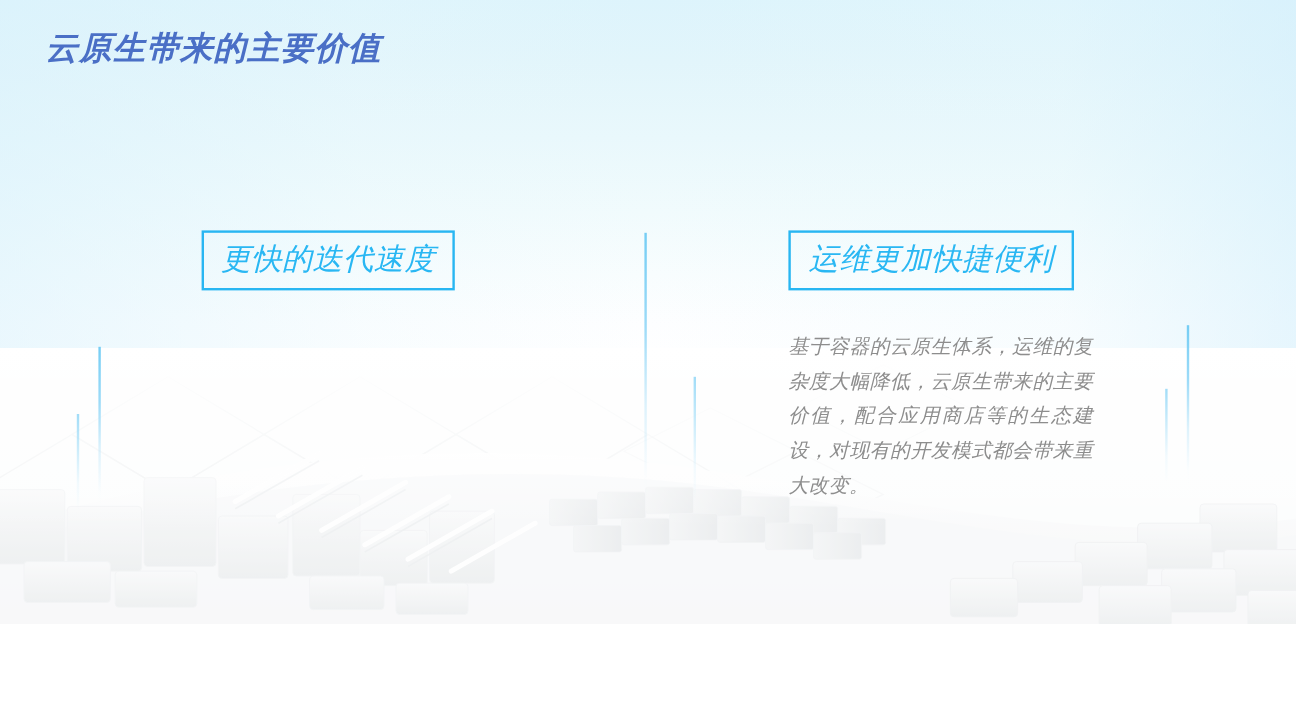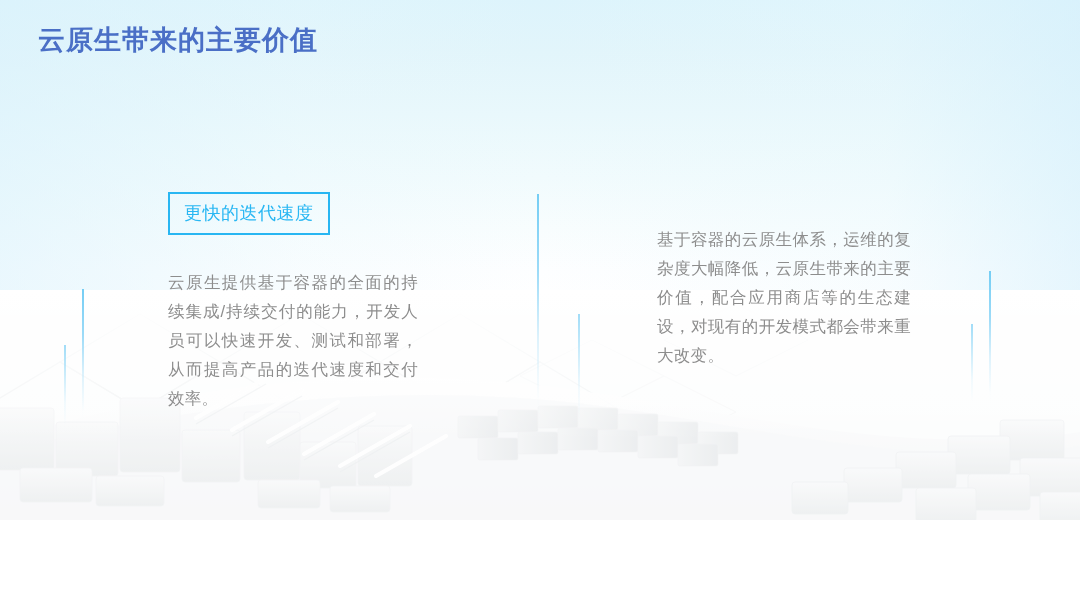--- a/index.html
+++ b/index.html
@@ -15,20 +15,21 @@
     font-family: "Liberation Sans", "DejaVu Sans", sans-serif;
     background: linear-gradient(to bottom,
         #ddf4fc 0%,
         #e2f5fb 10%,
         #e9f8fc 22%,
         #f1fbfd 34%,
         #f8fdfe 44%,
         #fdfeff 52%,
         #ffffff 60%,
         #ffffff 100%);
+    font-style: italic;
   }
   
   .bg-tint {
     position: absolute;
     inset: 0;
     background: linear-gradient(to right,
         rgba(218,242,252,0.55) 0%,
         rgba(232,248,253,0.25) 28%,
         rgba(255,255,255,0.0) 50%,
         rgba(232,248,253,0.28) 82%,
@@ -82,21 +83,21 @@
 
   
   .column { position: absolute; }
   #col-left  { left: 168px; top: 192px; width: 250px; }
   #col-right { left: 657px; top: 192px; width: 254px; }
 
   .card-heading {
     display: inline-block;
     border: 2px solid #28b6f2;
     color: #29b7f3;
-    font-size: 18px;
+    font-size: 25px;
     font-weight: 500;
     line-height: 1;
     padding: 10px 14px 11px 14px;
     background: transparent;
     white-space: nowrap;
     letter-spacing: 0.5px;
   }
   #col-right .card-heading { padding-left: 15px; padding-right: 15px; }
 
   .card-body {
@@ -228,20 +229,20 @@
 
   <div class="vline strong" style="left:82px;  top:289px; height:132px;"></div>
   <div class="vline soft" style="left:64px;  top:345px; height:80px;"></div>
   <div class="vline strong" style="left:537px; top:194px; height:222px;"></div>
   <div class="vline soft" style="left:578px; top:314px; height:104px;"></div>
   <div class="vline strong" style="left:989px; top:271px; height:132px;"></div>
   <div class="vline soft" style="left:971px; top:324px; height:78px;"></div>
 
   <div class="column" id="col-left">
     <div class="card-heading">更快的迭代速度</div>
-    <div class="card-body">云原生提供基于容器的全面的持续集成/持续交付的能力，开发人员可以快速开发、测试和部署，从而提高产品的迭代速度和交付效率。</div>
   </div>
 
   <div class="column" id="col-right">
+    <div class="card-heading">运维更加快捷便利</div>
     <div class="card-body">基于容器的云原生体系，运维的复杂度大幅降低，云原生带来的主要价值，配合应用商店等的生态建设，对现有的开发模式都会带来重大改变。</div>
   </div>
 
 </div>
 
 </body></html>

